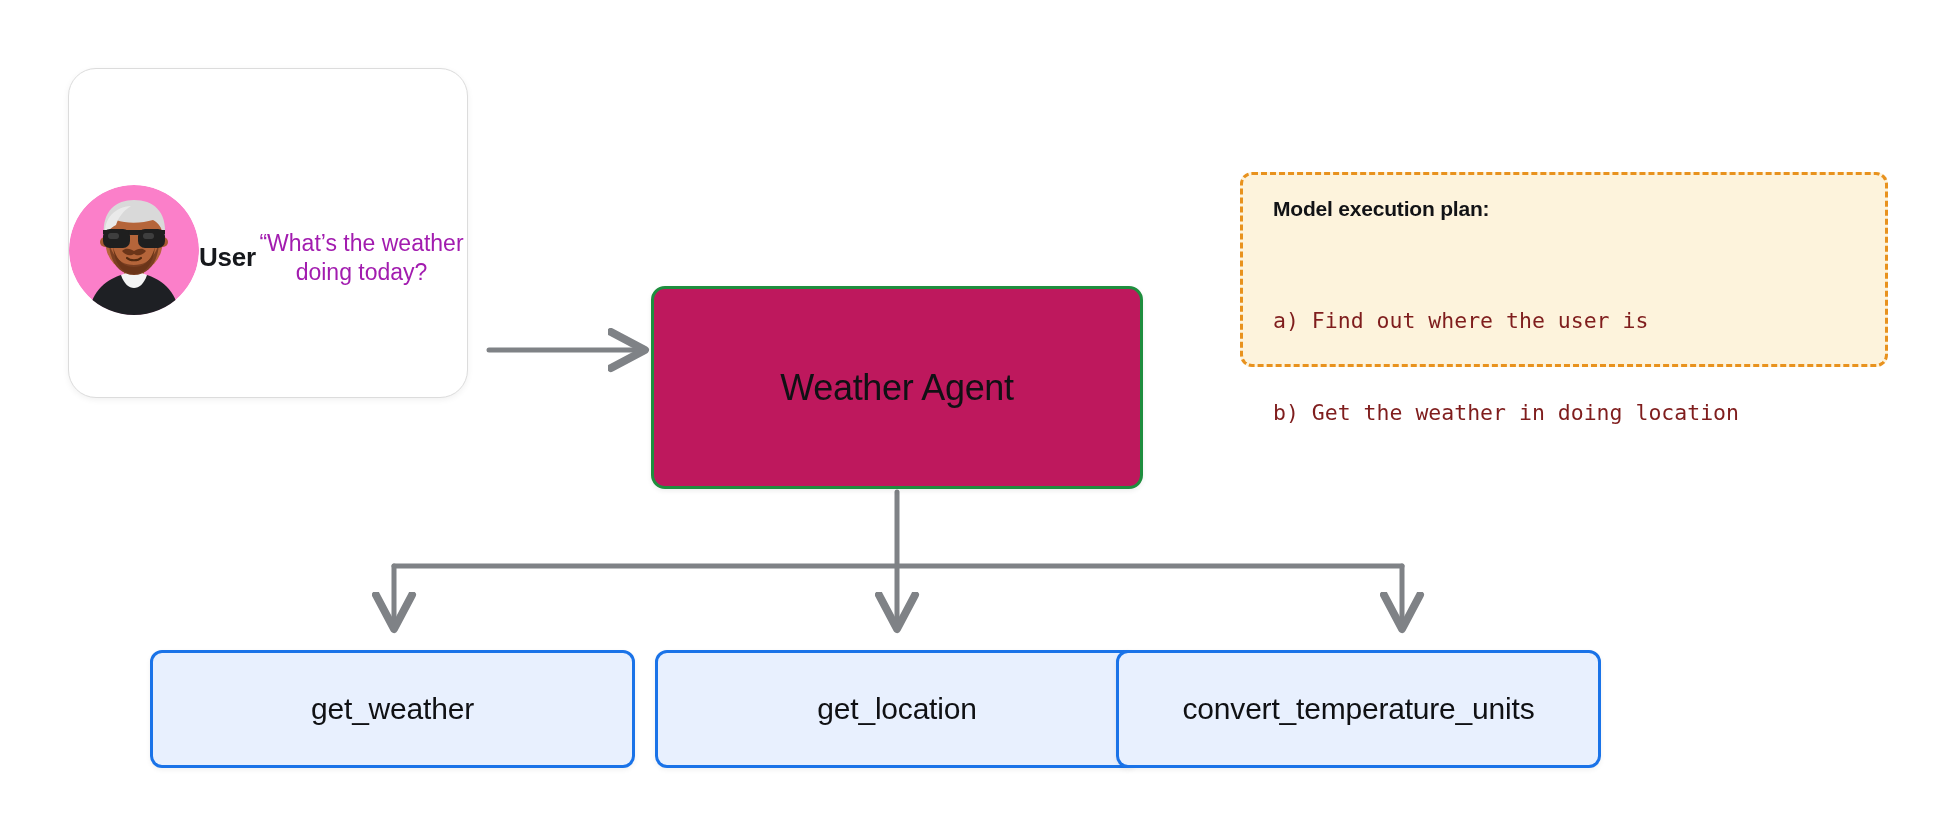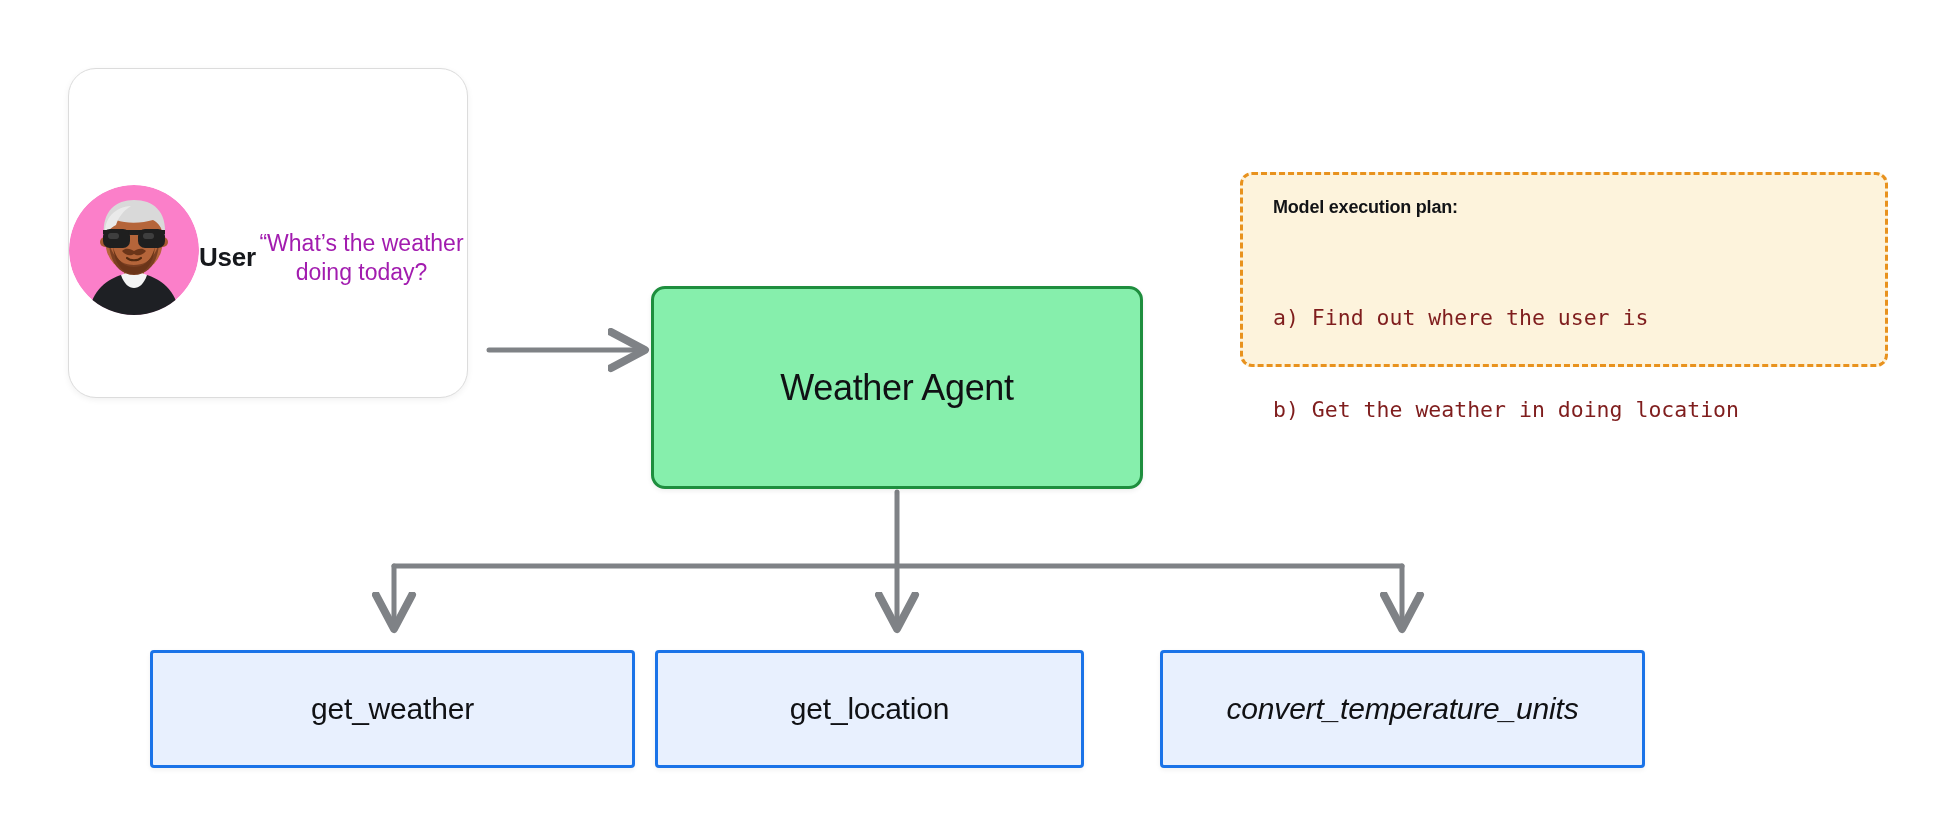--- a/index.html
+++ b/index.html
@@ -76,21 +76,21 @@
     font-weight: 400;
   }
 
   
   .agent-box {
     position: absolute;
     left: 651px;
     top: 286px;
     width: 492px;
     height: 203px;
-    background: #86efac;
+    background: #be185d;
     border: 3px solid #1e8e3e;
     border-radius: 14px;
     display: flex;
     align-items: center;
     justify-content: center;
     box-shadow: 0 2px 5px rgba(0,0,0,0.07);
   }
   .agent-label {
     font-size: 36px;
     font-weight: 500;
@@ -104,56 +104,56 @@
     left: 1240px;
     top: 172px;
     width: 648px;
     height: 195px;
     background: #fdf3dc;
     border: 3px dashed #e8921e;
     border-radius: 12px;
     padding: 22px 26px 16px 30px;
   }
   .plan-title {
-    font-size: 18px;
+    font-size: 21px;
     font-weight: 700;
     color: #121316;
     letter-spacing: -0.2px;
     margin-bottom: 24px;
   }
   .plan-steps {
     font-family: "DejaVu Sans Mono", "Liberation Mono", monospace;
     font-size: 21.5px;
     line-height: 1.42;
     color: #7f1d1d;
     white-space: pre;
   }
 
   
   .tool-box {
     position: absolute;
     top: 650px;
     height: 118px;
     background: #e8f0fe;
     border: 3px solid #1a73e8;
-    border-radius: 4px;
+    border-radius: 12px;
     display: flex;
     align-items: center;
     justify-content: center;
     box-shadow: 0 2px 5px rgba(0,0,0,0.06);
   }
   .tool-label {
     font-size: 30px;
     font-weight: 400;
     color: #101114;
     letter-spacing: -0.2px;
   }
   .tool-0 { left: 150px;  width: 485px; }
-  .tool-1 { left: 655px;  width: 429px; }
-  .tool-2 { left: 1160px; width: 485px; font-style: italic; }
+  .tool-1 { left: 655px;  width: 484px; }
+  .tool-2 { left: 1116px; width: 485px; }
 </style>
 </head>
 <body>
 
 <div class="canvas">
 
   <svg class="connectors" viewBox="0 0 1950 835" width="1950" height="835" aria-hidden="true">
     <defs>
       <marker id="arrowhead" markerWidth="9" markerHeight="9" refX="5.6" refY="4.5" orient="auto" markerUnits="strokeWidth">
         <path d="M0.6,0.9 L7.4,4.5 L0.6,8.1" fill="none" stroke="#7f8286" stroke-width="1.6" stroke-linecap="round" stroke-linejoin="round"></path>

